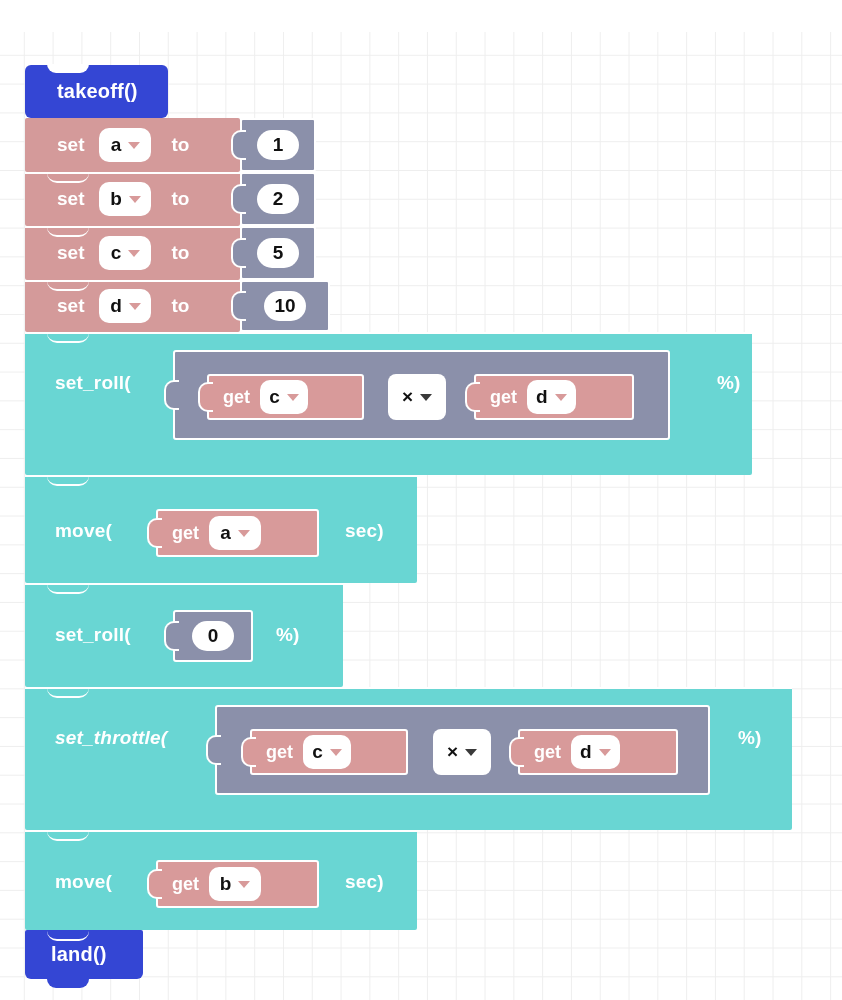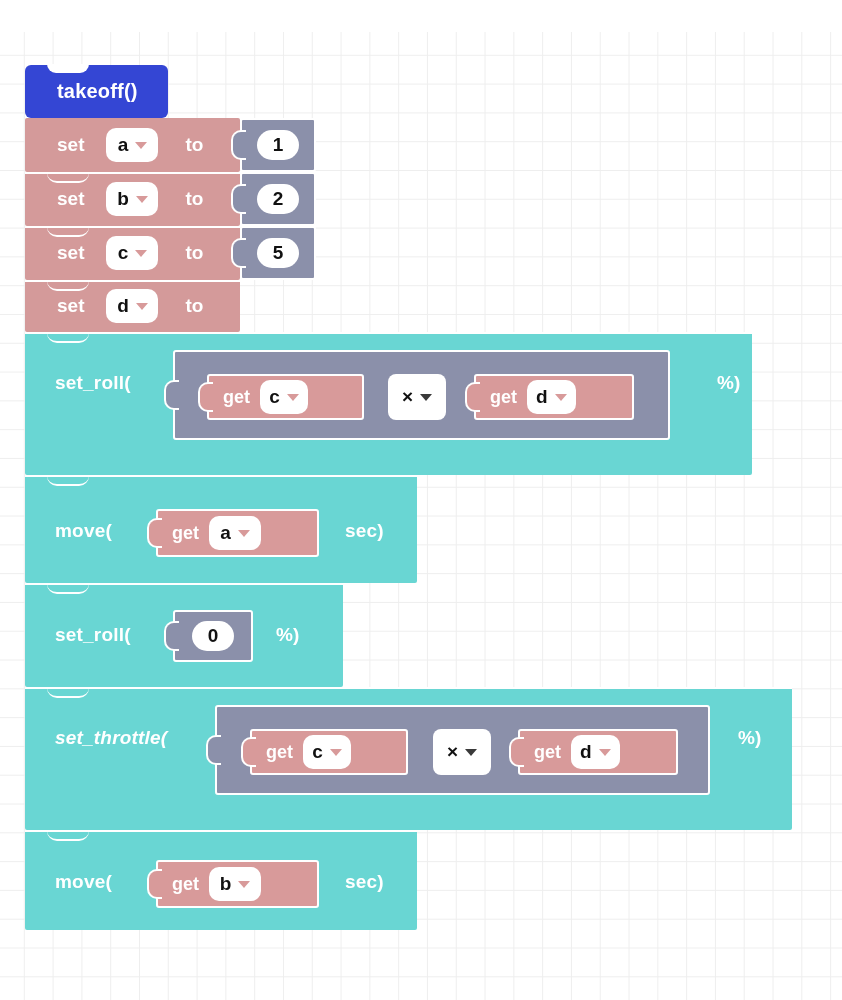--- a/index.html
+++ b/index.html
@@ -72,21 +72,21 @@
     left: 22px;
     width: 42px;
     height: 10px;
     border-radius: 0 0 9px 9px;
   }
 
   
   .stmt {
     border-radius: 2px;
   }
-  .stmt.salmon { background: #d49a9a; gap: 7px; }
+  .stmt.salmon { background: #d49a9a; }
   .stmt.teal   { background: #69d6d3; }
 
   
   .sep {
     position: absolute;
     left: 0;
     top: 0;
     height: 2px;
     background: #ffffff;
   }
@@ -232,20 +232,26 @@
   <div class="block stmt salmon" style="left:25px; top:248px; width:215px; height:52px; padding-left:32px;">
     <div class="sep" style="width:215px;"></div>
     <div class="sep-notch"></div>
     <span class="set-word">set</span>
     <div class="field" style="margin-left:15px; min-width:52px;">
       <span>d</span>
       <span class="caret"></span>
     </div>
     <span class="set-word" style="margin-left:20px;">to</span>
   </div>
+  <div class="value-blk gray" style="left:240px; top:248px; width:90px; height:52px; justify-content:center;">
+    <div class="tab gray"></div>
+    <div class="field num">
+      <span>10</span>
+    </div>
+  </div>
 
   <div class="block stmt teal" style="left:25px; top:300px; width:727px; height:143px;">
     <div class="sep" style="width:727px;"></div>
     <div class="sep-notch"></div>
     <span class="blk-label" style="position:absolute; left:30px; top:40px;">set_roll(</span>
     <span class="blk-label" style="position:absolute; left:692px; top:40px;">%)</span>
 
     <div class="value-blk gray" style="left:148px; top:18px; width:497px; height:90px;">
       <div class="tab gray"></div>
 
@@ -347,14 +353,19 @@
     <div class="value-blk salmon" style="left:131px; top:30px; width:163px; height:48px;">
       <div class="tab salmon"></div>
       <span class="get-word">get</span>
       <div class="field" style="min-width:52px;">
         <span>b</span>
         <span class="caret"></span>
       </div>
     </div>
   </div>
 
+  <div class="block hat" style="left:25px; top:898px; width:118px; height:49px; padding-left:26px; border-radius:2px 2px 6px 6px;">
+    <div class="sep-notch" style="border-bottom-color:#ffffff;"></div>
+    <span class="blk-label">land()</span>
+    <div class="notch-bottom" style="background:#3446d4;"></div>
+  </div>
 
 </div>
 
 </body></html>

